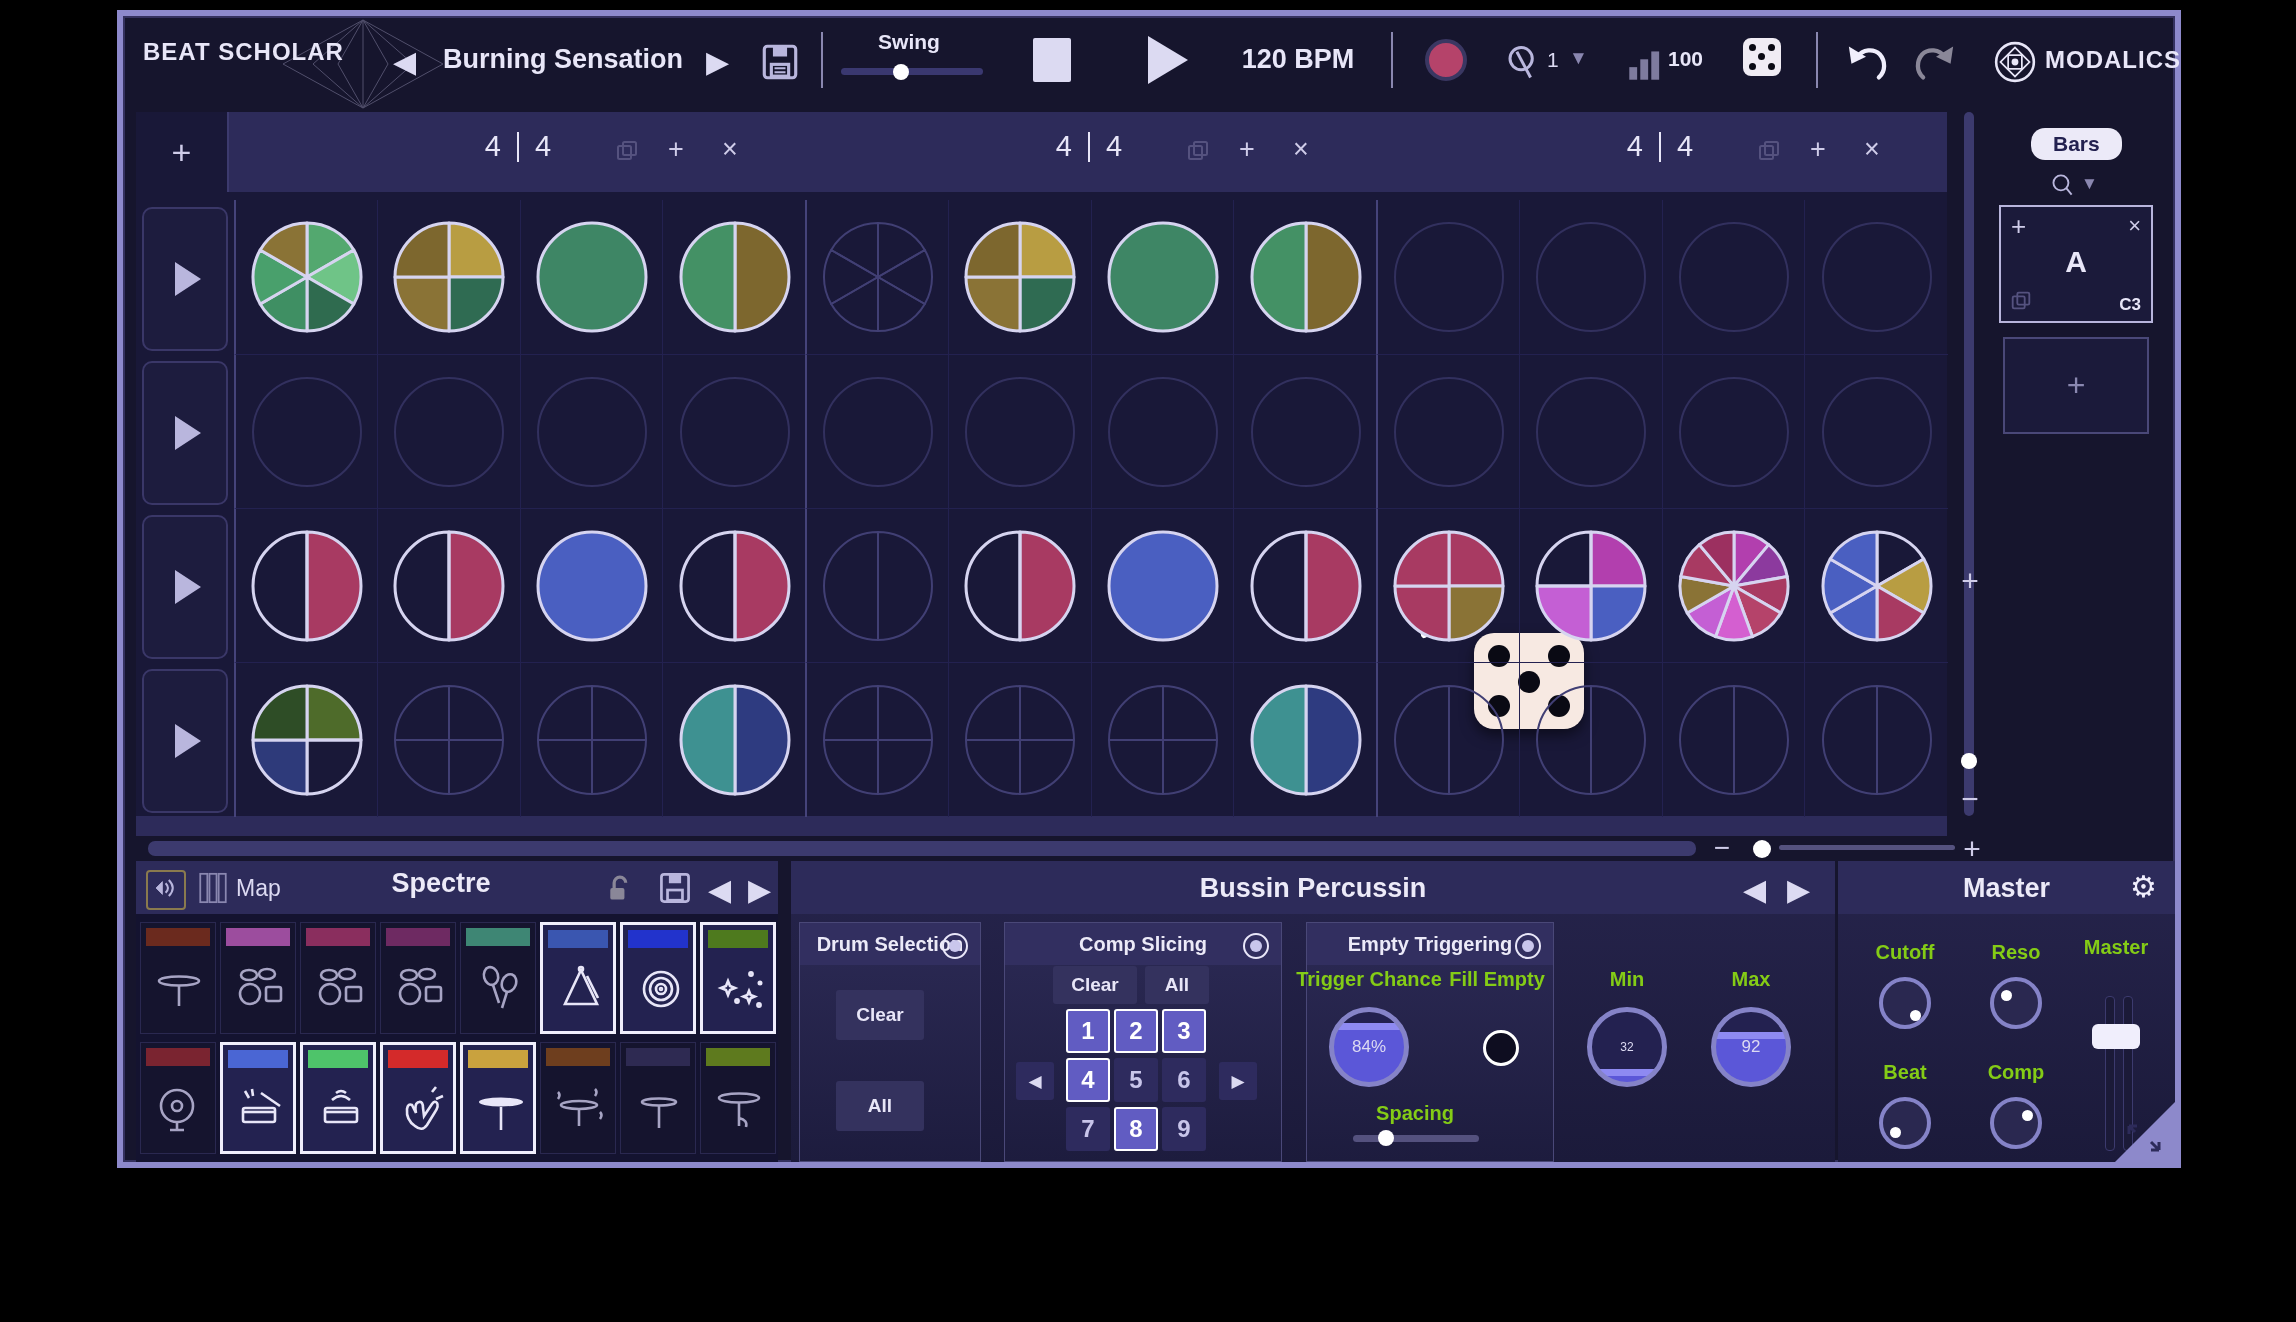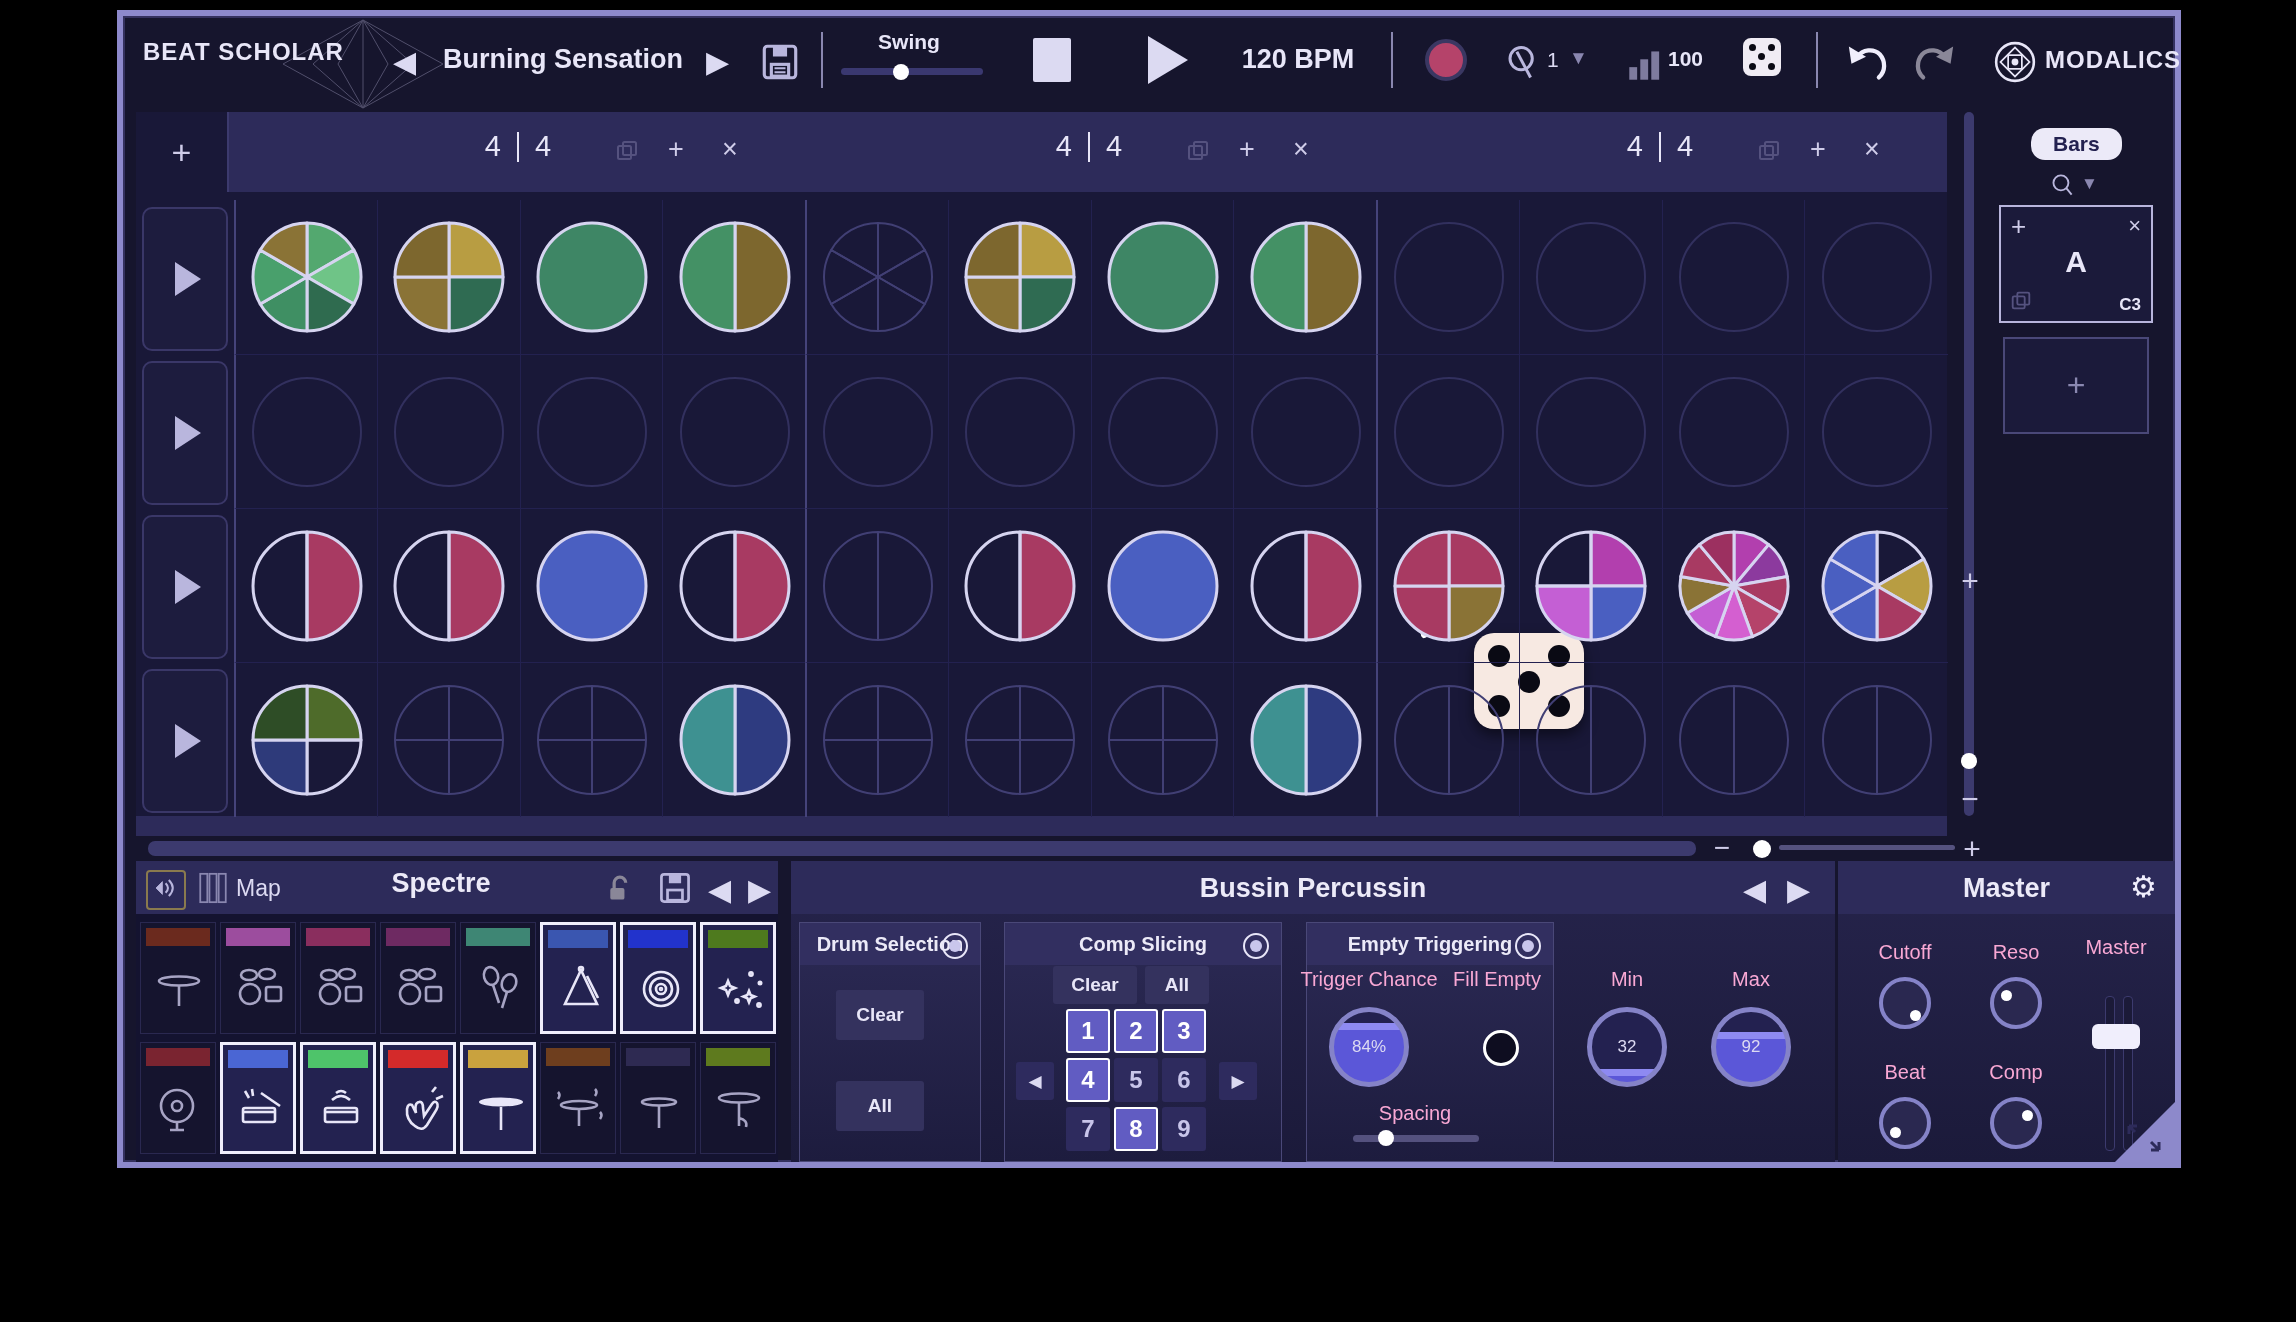--- a/index.html
+++ b/index.html
@@ -43,21 +43,21 @@
        display:flex;align-items:center;justify-content:center;border-radius:3px;cursor:pointer;}
   .numcell{position:absolute;width:44px;height:44px;background:#2e2b5e;color:#c8c5ea;font-size:24px;font-weight:bold;
            display:flex;align-items:center;justify-content:center;cursor:pointer;box-sizing:border-box;border-radius:3px;}
   .numcell.on{background:#615cc2;border:2px solid #fff;color:#fff;}
   .navsq{position:absolute;width:38px;height:38px;background:#2e2b5e;color:#dcdaf2;font-size:17px;
          display:flex;align-items:center;justify-content:center;border-radius:3px;cursor:pointer;}
   .knob{position:absolute;border-radius:50%;border:5px solid #8583c8;box-sizing:border-box;
         display:flex;align-items:center;justify-content:center;color:#dcdaf2;}
   .mknob{position:absolute;width:52px;height:52px;border-radius:50%;border:4px solid #8583c8;background:#2a2850;box-sizing:border-box;}
   .mdot{position:absolute;width:11px;height:11px;border-radius:50%;background:#fff;}
-  .klabel{position:absolute;font-size:20px;font-weight:normal;color:#f9a8d4;text-align:center;transform:translateX(-50%);}
+  .klabel{position:absolute;font-size:20px;font-weight:bold;color:#84cc16;text-align:center;transform:translateX(-50%);}
   .pad{position:absolute;width:76px;height:112px;background:#15142e;box-sizing:border-box;border:1px solid #2a2850;cursor:pointer;}
   .pad.sel{border:3px solid #f0eefc;background:#232250;}
   .padbar{position:absolute;left:5px;right:5px;top:5px;height:18px;}
   .padicon{position:absolute;left:10px;top:36px;width:56px;height:56px;stroke:#a7a4c4;fill:none;stroke-width:2.6;color:#a7a4c4;}
   .pad.sel .padicon{stroke:#e8e6f8;color:#e8e6f8;}
   .hticon{stroke:#b9b6dd;fill:none;stroke-width:4;color:#b9b6dd;}
   .slider-track{position:absolute;height:7px;border-radius:4px;background:#3a3870;}
   .slider-dot{position:absolute;width:16px;height:16px;border-radius:50%;background:#fff;}
   #die{position:absolute;left:1351px;top:617px;width:110px;height:96px;background:#f7e9e2;border-radius:20px;
        box-shadow:0 6px 14px rgba(0,0,0,.5);}
@@ -257,21 +257,21 @@
   <div class="knob" id="knob-chance" style="left: 1206px; top: 991px; width: 80px; height: 80px; font-size: 17px; background: linear-gradient(to top, rgb(91, 87, 216) 0%, rgb(91, 87, 216) calc(84% - 7px), rgb(142, 138, 242) calc(84% - 7px), rgb(142, 138, 242) 84%, rgb(35, 33, 80) 84%);">
     <span>84%</span>
   </div>
   <div class="abs" style="left:1360px;top:1014px;width:30px;height:30px;border:3px solid #fff;border-radius:50%;background:#0e0d20;"></div>
   <div class="klabel" style="left:1292px;top:1086px;">Spacing</div>
   <div class="slider-track" style="left:1230px;top:1119px;width:126px;background:#54517e;"></div>
   <div class="slider-dot" id="spacing-dot" style="top: 1114px; left: 1254.76px;"></div>
 
   <div class="klabel" style="left:1504px;top:952px;">Min</div>
   <div class="klabel" style="left:1628px;top:952px;">Max</div>
-  <div class="knob" id="knob-min" style="left: 1464px; top: 991px; width: 80px; height: 80px; font-size: 17px; background: linear-gradient(to top, rgb(91, 87, 216) 0%, rgb(91, 87, 216) calc(18% - 7px), rgb(142, 138, 242) calc(18% - 7px), rgb(142, 138, 242) 18%, rgb(35, 33, 80) 18%); text-align: right;">
+  <div class="knob" id="knob-min" style="left: 1464px; top: 991px; width: 80px; height: 80px; font-size: 12px; background: linear-gradient(to top, rgb(91, 87, 216) 0%, rgb(91, 87, 216) calc(18% - 7px), rgb(142, 138, 242) calc(18% - 7px), rgb(142, 138, 242) 18%, rgb(35, 33, 80) 18%); text-align: right;">
     <span>32</span>
   </div>
   <div class="knob" id="knob-max" style="left: 1588px; top: 991px; width: 80px; height: 80px; font-size: 17px; background: linear-gradient(to top, rgb(91, 87, 216) 0%, rgb(91, 87, 216) calc(72% - 7px), rgb(142, 138, 242) calc(72% - 7px), rgb(142, 138, 242) 72%, rgb(35, 33, 80) 72%);">
     <span>92</span>
   </div>
 
   <div class="panel" style="left:1715px;width:337px;">
     <div class="phead">
       <div class="abs ptitle" style="left:0;right:0;text-align:center;top:12px;">Master</div>
       <div class="abs" style="left:292px;top:8px;font-size:30px;color:#f0eefc;">⚙</div>

